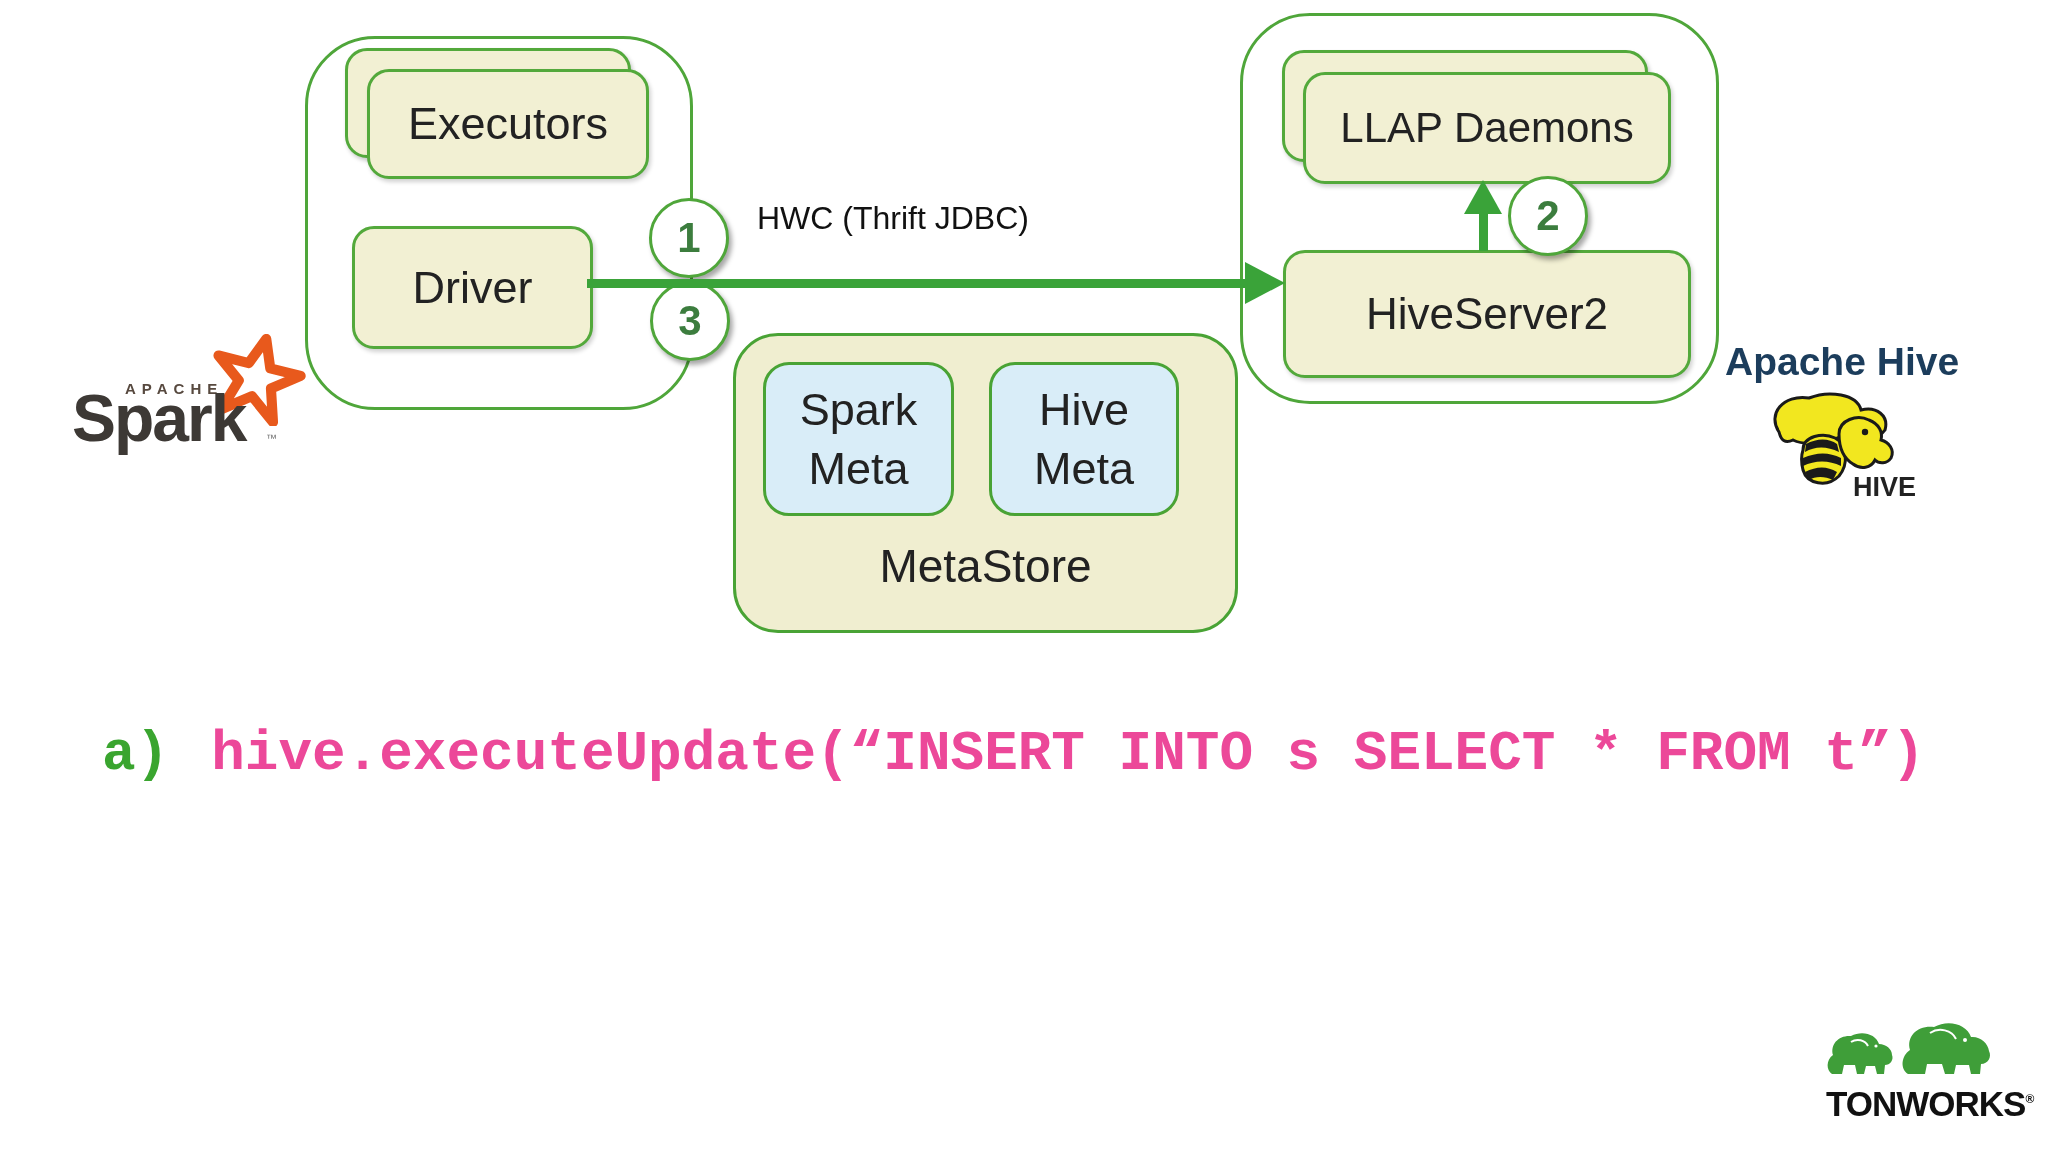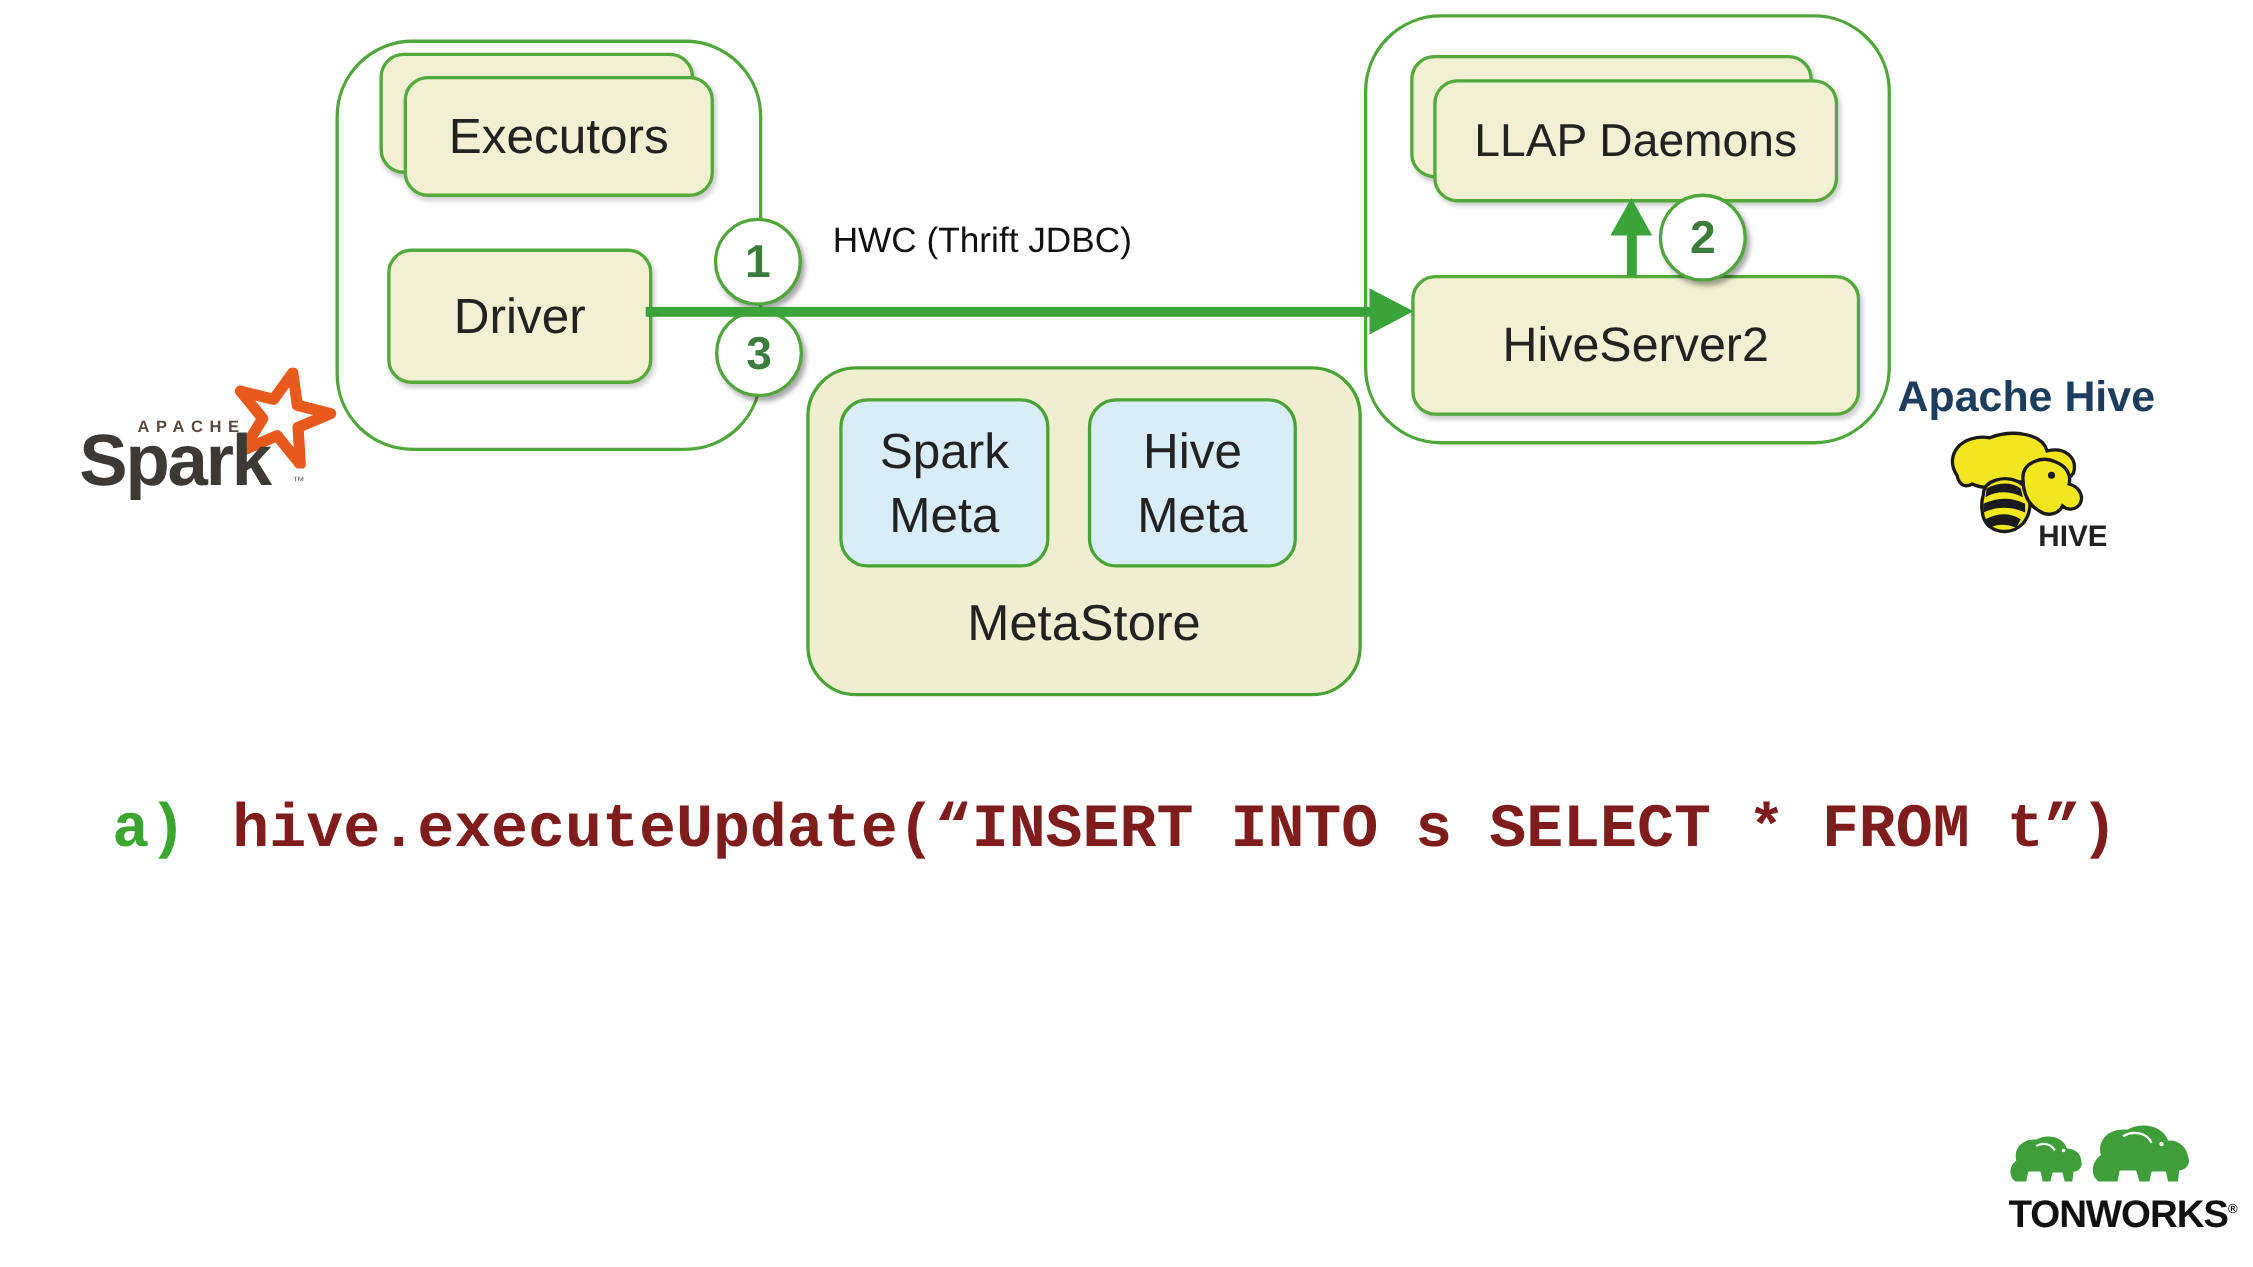--- a/index.html
+++ b/index.html
@@ -98,21 +98,21 @@
     font-stretch:condensed;white-space:nowrap;
   }
   .hw-reg{font-size:12px;vertical-align:super;}
   
   .code-line{
     position:absolute;left:102px;top:722px;
     font-family:"Liberation Mono","DejaVu Sans Mono",monospace;
     font-weight:bold;font-size:56px;white-space:nowrap;
   }
   .code-prefix{color:#3aa52f;margin-right:42px;}
-  .code-text{color:#7f1d1d;}
+  .code-text{color:#ec4899;}
   
   .steps-box{
     position:absolute;left:33px;top:850px;width:1794px;height:294px;
     background:#e9e7ea;border:3px solid #4b4b4b;box-sizing:border-box;
   }
   .step-row{position:absolute;left:72px;font-size:41px;color:#141414;white-space:nowrap;}
   .step-num{display:inline-block;width:63px;}
   .label-text{white-space:nowrap;}
 </style>
 </head>

